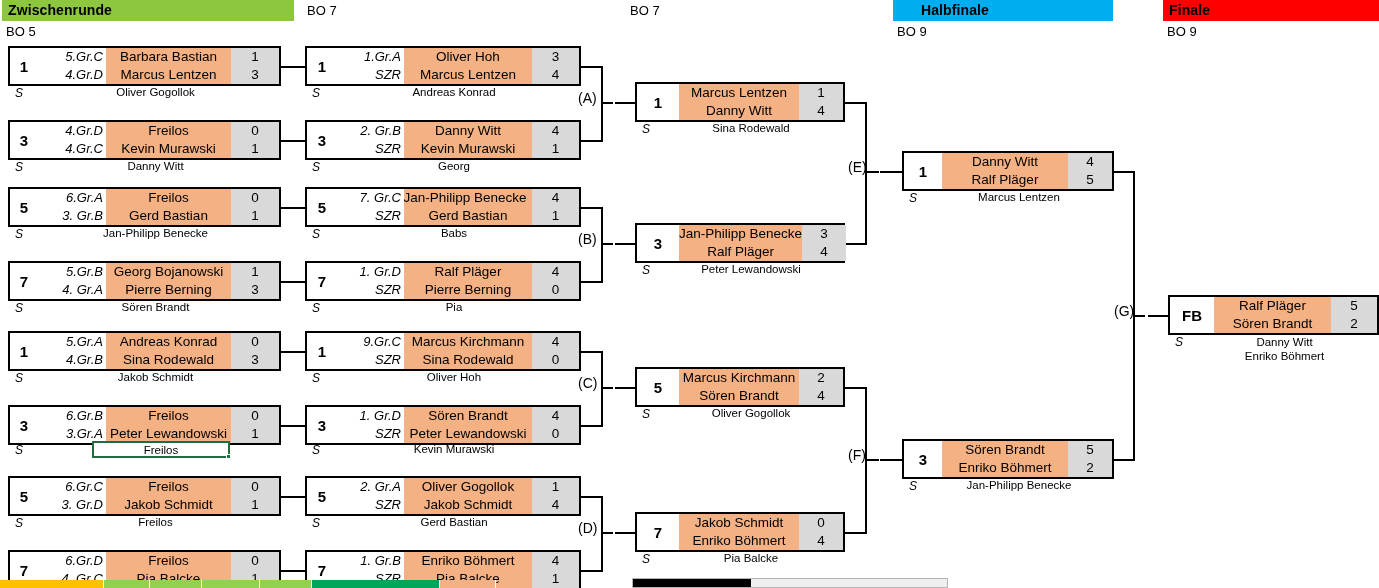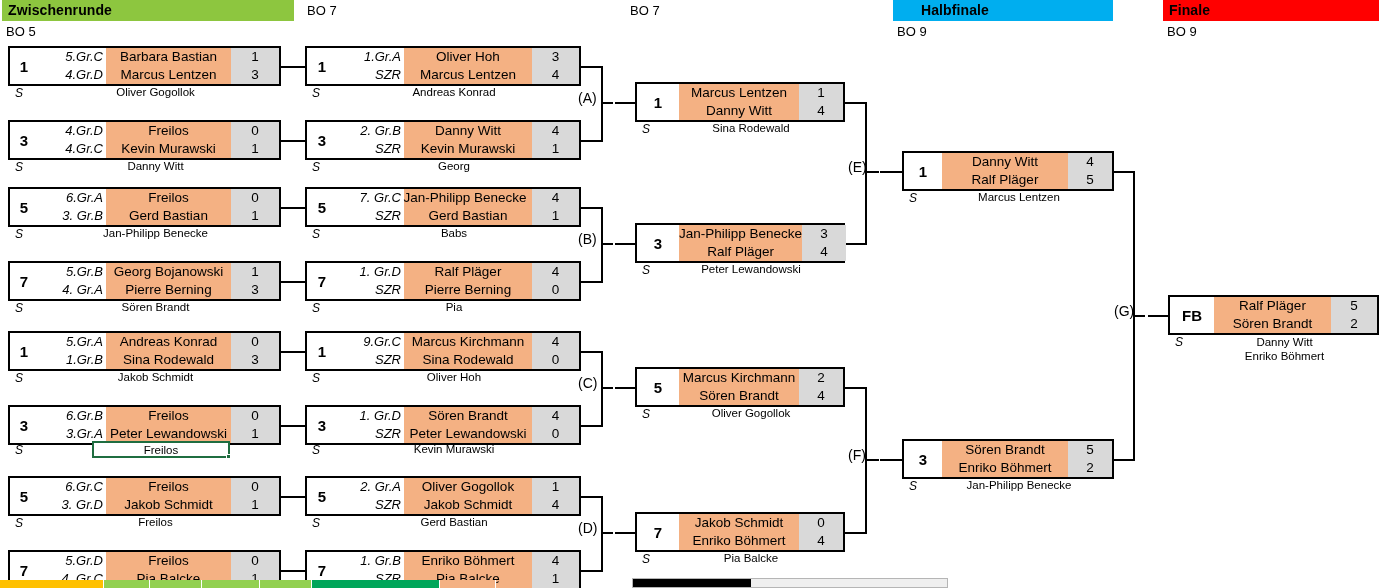--- a/index.html
+++ b/index.html
@@ -287,21 +287,21 @@
   </div>
   <div class="ref" style="left:8px; top:301px; width:273px;">
     <span class="ref-s">S</span>
     <span class="ref-names">Sören Brandt</span>
   </div>
 
   <div class="match" style="left:8px; top:331px; width:273px;">
     <div class="m-num" style="width:28px;">1</div>
     <div class="m-seeds" style="width:68px;">
       <span>5.Gr.A</span>
-      <span>1.Gr.B</span>
+      <span>4.Gr.B</span>
     </div>
     <div class="m-names">
       <span>Andreas Konrad</span>
       <span>Sina Rodewald</span>
     </div>
     <div class="m-scores" style="width:48px;">
       <span>0</span>
       <span>3</span>
     </div>
   </div>
@@ -349,21 +349,21 @@
     </div>
   </div>
   <div class="ref" style="left:8px; top:516px; width:273px;">
     <span class="ref-s">S</span>
     <span class="ref-names">Freilos</span>
   </div>
 
   <div class="match" style="left:8px; top:550px; width:273px;">
     <div class="m-num" style="width:28px;">7</div>
     <div class="m-seeds" style="width:68px;">
-      <span>5.Gr.D</span>
+      <span>6.Gr.D</span>
       <span>4. Gr.C</span>
     </div>
     <div class="m-names">
       <span>Freilos</span>
       <span>Pia Balcke</span>
     </div>
     <div class="m-scores" style="width:48px;">
       <span>0</span>
       <span>1</span>
     </div>

